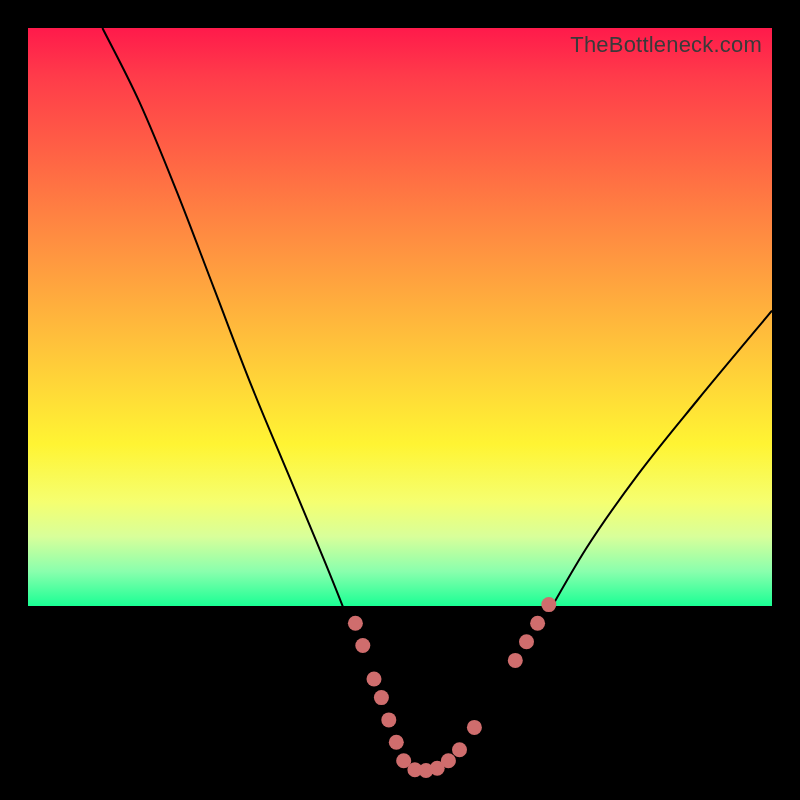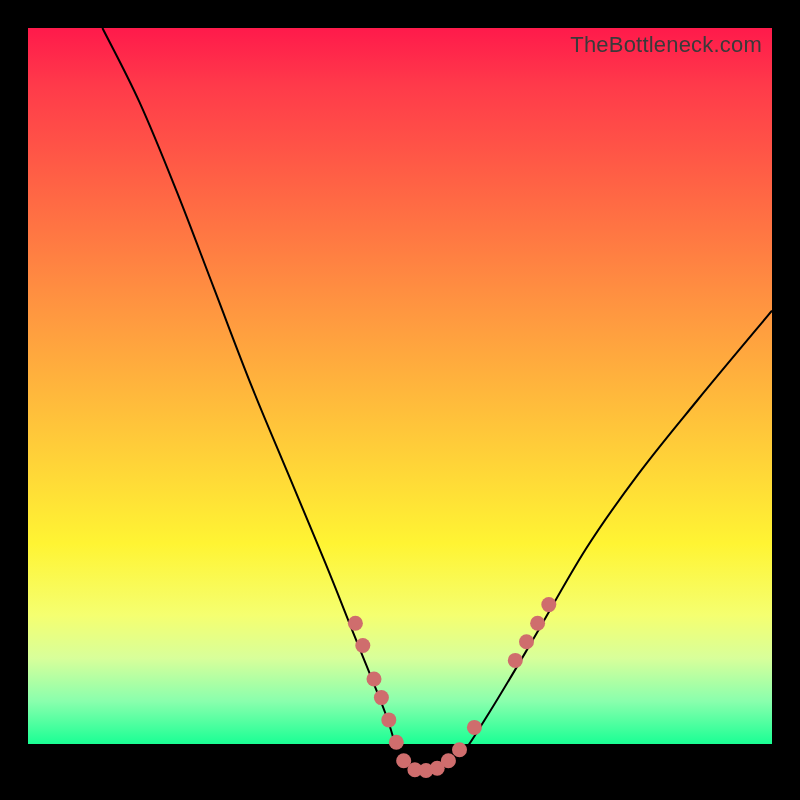--- a/index.html
+++ b/index.html
@@ -17,21 +17,21 @@
     top: 0;
     width: 800px;
     height: 800px;
     background: #000;
   }
   .plot {
     position: absolute;
     left: 28px;
     top: 28px;
     width: 744px;
-    height: 716px;
+    height: 578px;
     
     background: linear-gradient(to bottom,
       #ff1a4b 0%,
       #ff3a4a 8%,
       #ff6944 24%,
       #ff9840 40%,
       #ffc63a 56%,
       #fff433 72%,
       #f5ff70 82%,
       #d8ff9a 88%,

